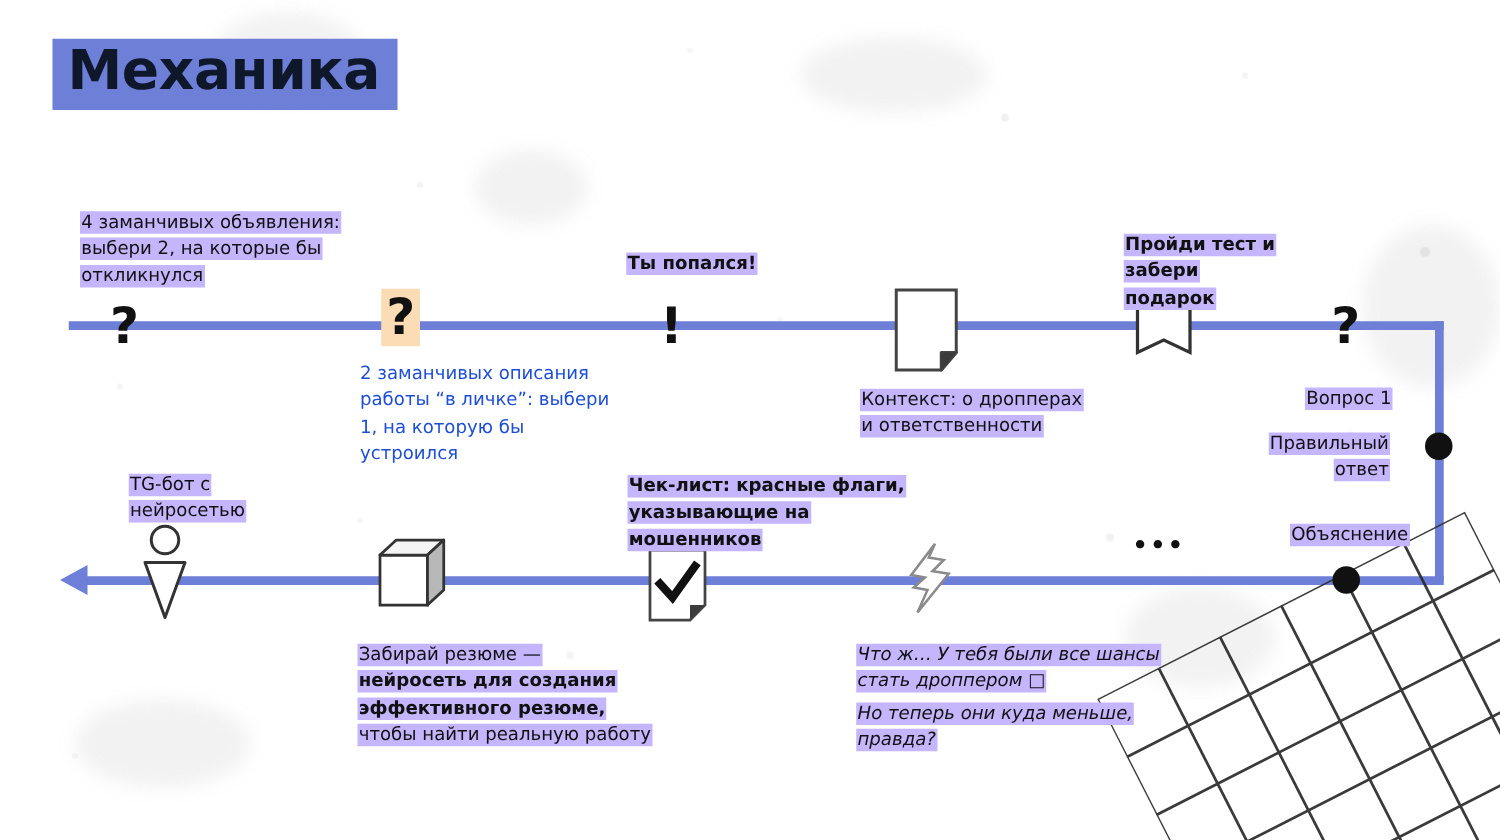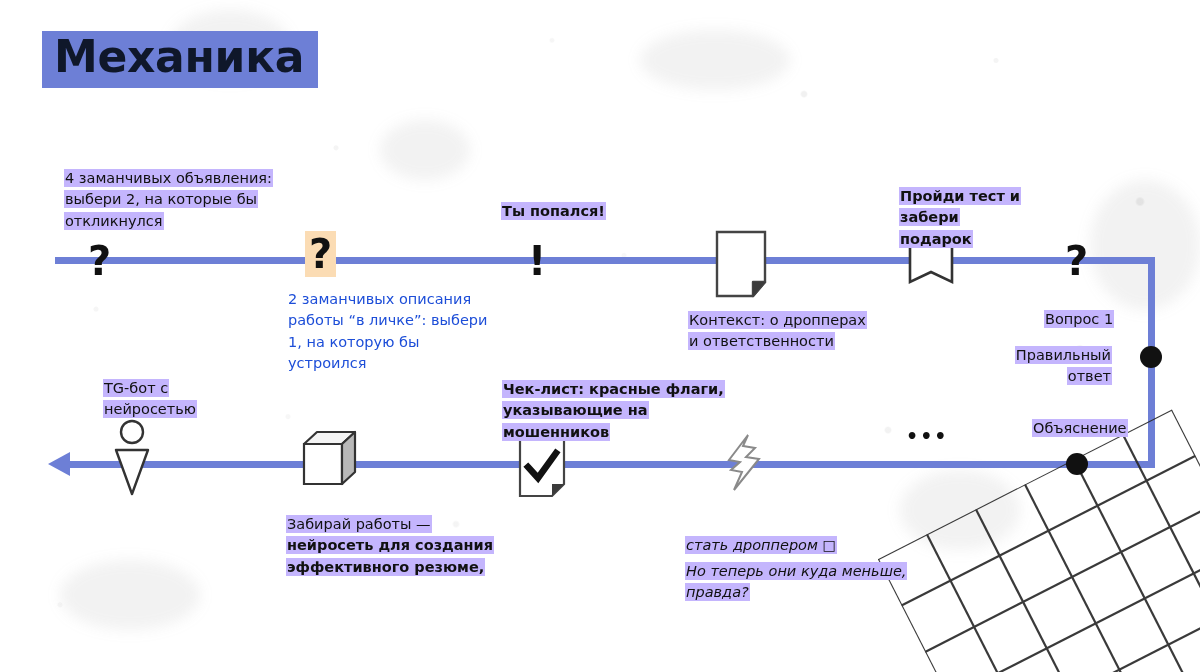--- a/index.html
+++ b/index.html
@@ -206,27 +206,28 @@
     <span class="hl">нейросетью</span>
   </div>
 
   <div class="lbl b" style="left:502px;top:379px;width:230px;">
     <span class="hl">Чек-лист: красные флаги,</span><br>
     <span class="hl">указывающие на</span><br>
     <span class="hl">мошенников</span>
   </div>
 
   <div class="lbl" style="left:286px;top:514px;width:240px;">
-    <span class="hl">Забирай работы —</span><br>
+    <span class="hl">Забирай резюме —</span><br>
     <span class="hl" style="font-weight:700;">нейросеть для создания</span><br>
     <span class="hl" style="font-weight:700;margin-top:46px;">эффективного резюме,</span><br>
+    <span class="hl">чтобы найти реальную работу</span>
   </div>
 
   <div class="lbl it" style="left:685px;top:514px;width:250px;">
-    <br>
+    <i class="hl">Что ж… У тебя были все шансы</i><br>
     <i class="hl">стать дроппером □</i>
   </div>
 
   <div class="lbl it" style="left:685px;top:561px;width:250px;">
     <i class="hl">Но теперь они куда меньше,</i><br>
     <i class="hl">правда?</i>
   </div>
 
   <svg class="gridart" viewBox="0 0 330 300">
     <g stroke="#2a2a2a" stroke-width="2.2" fill="none">

